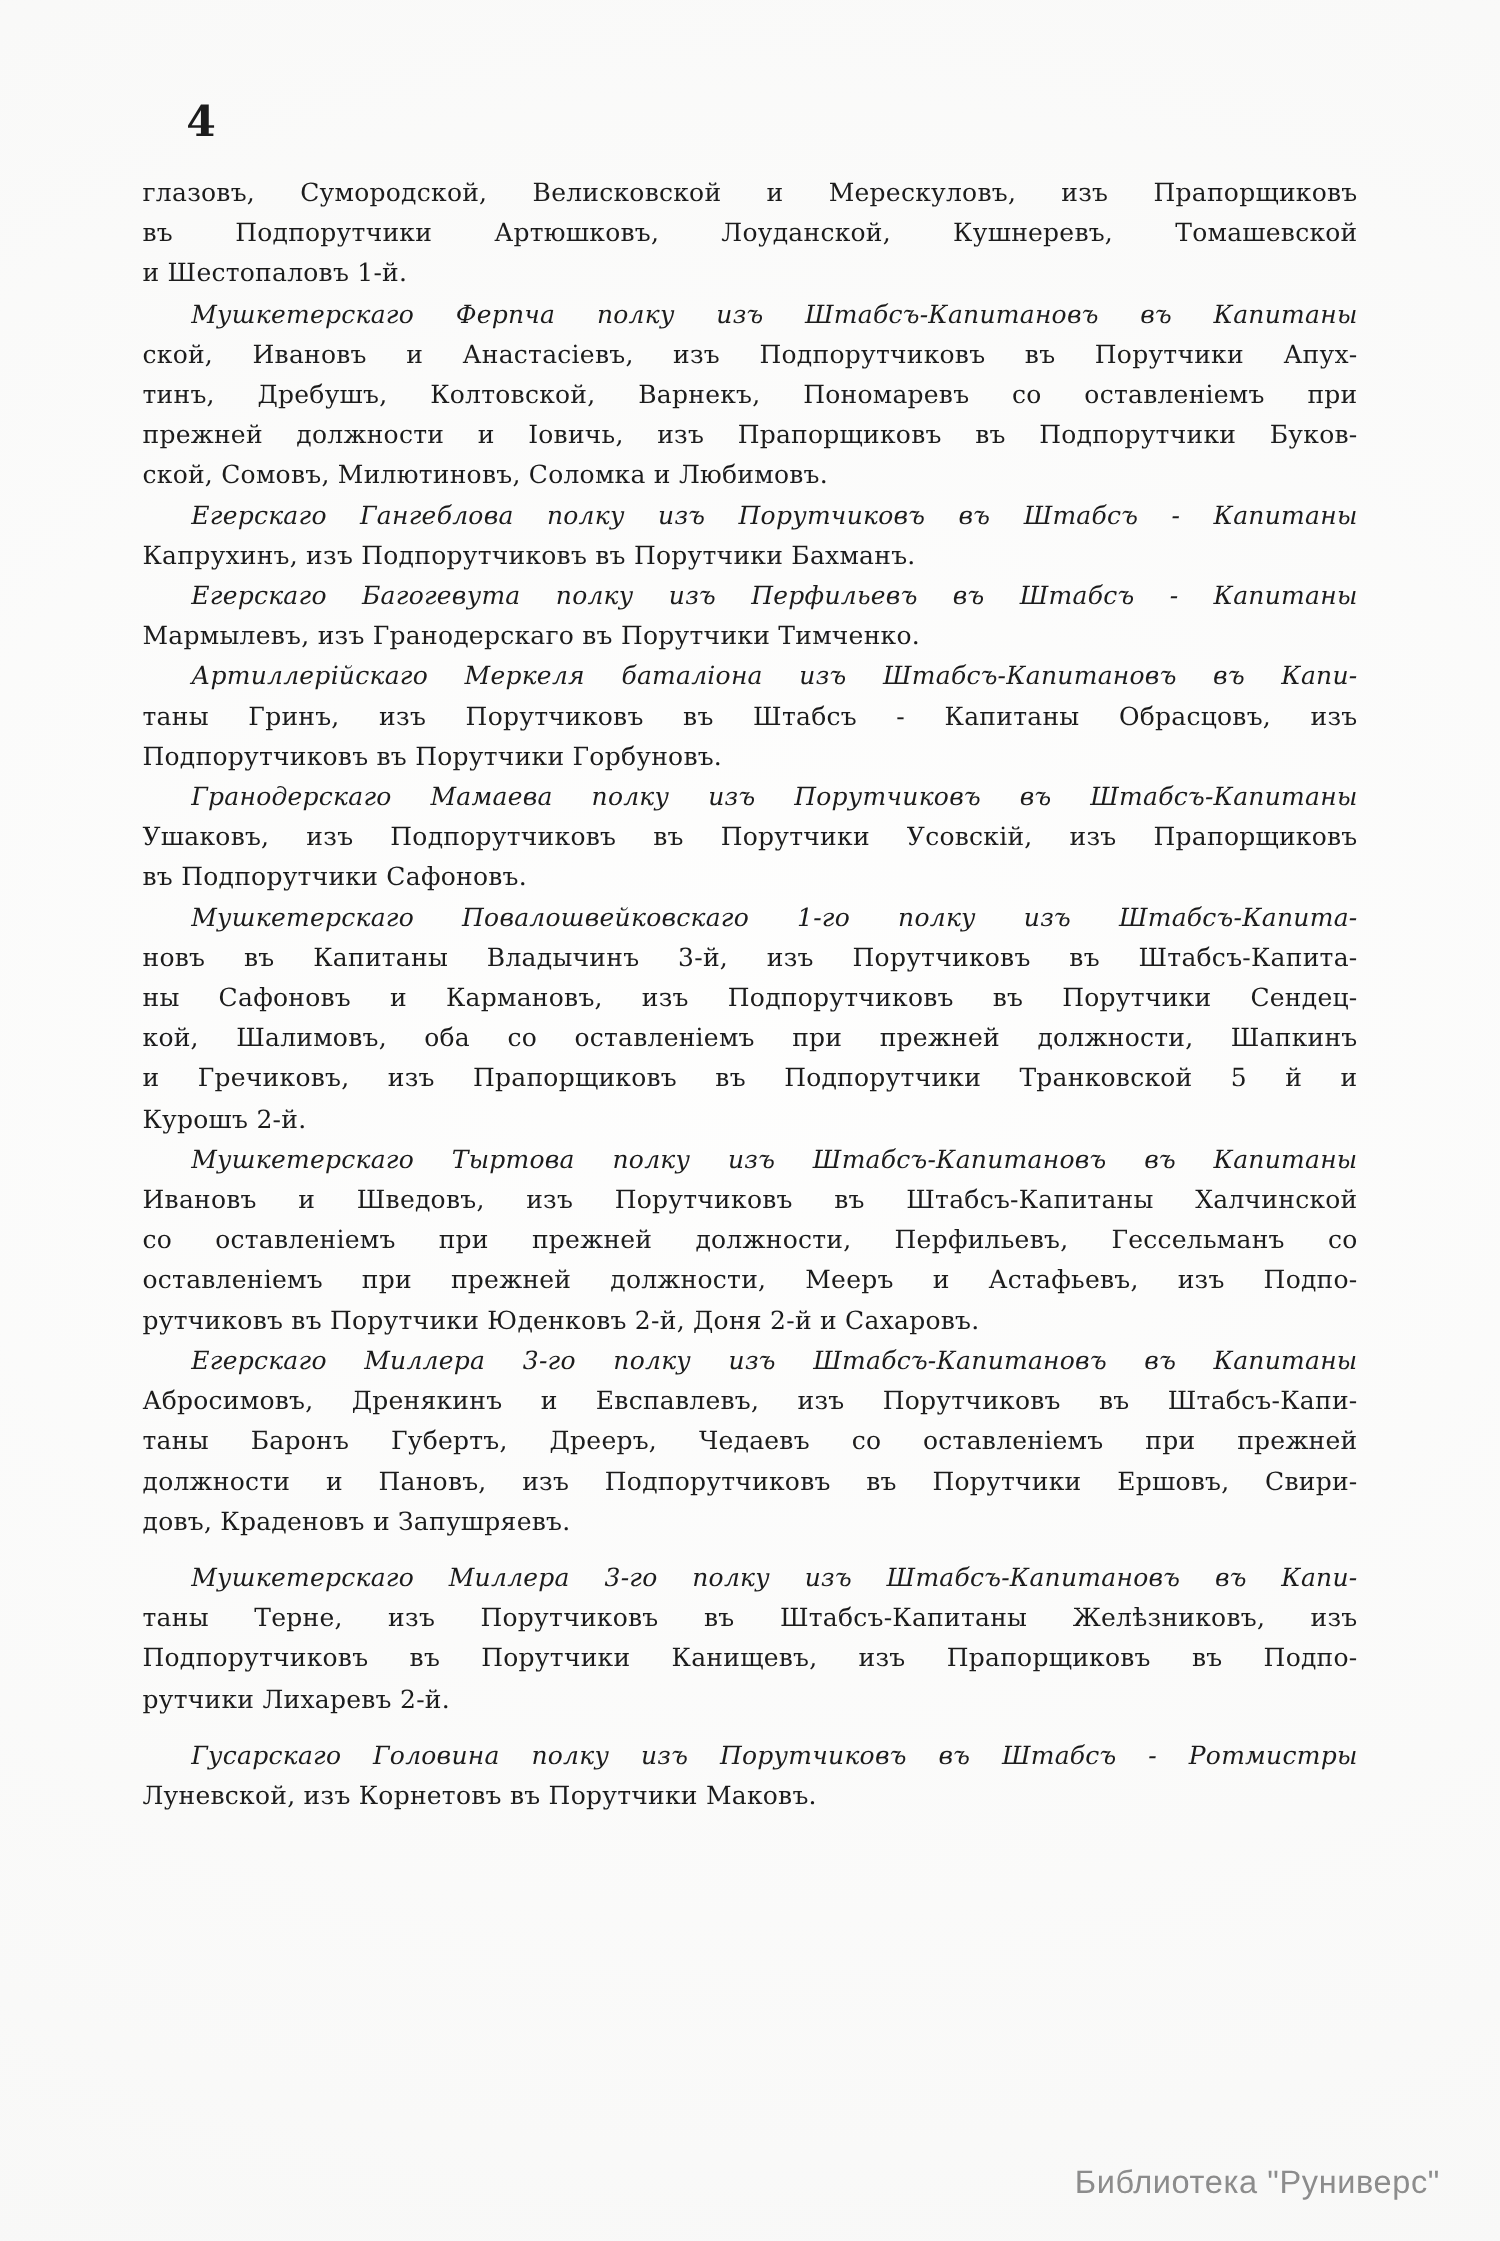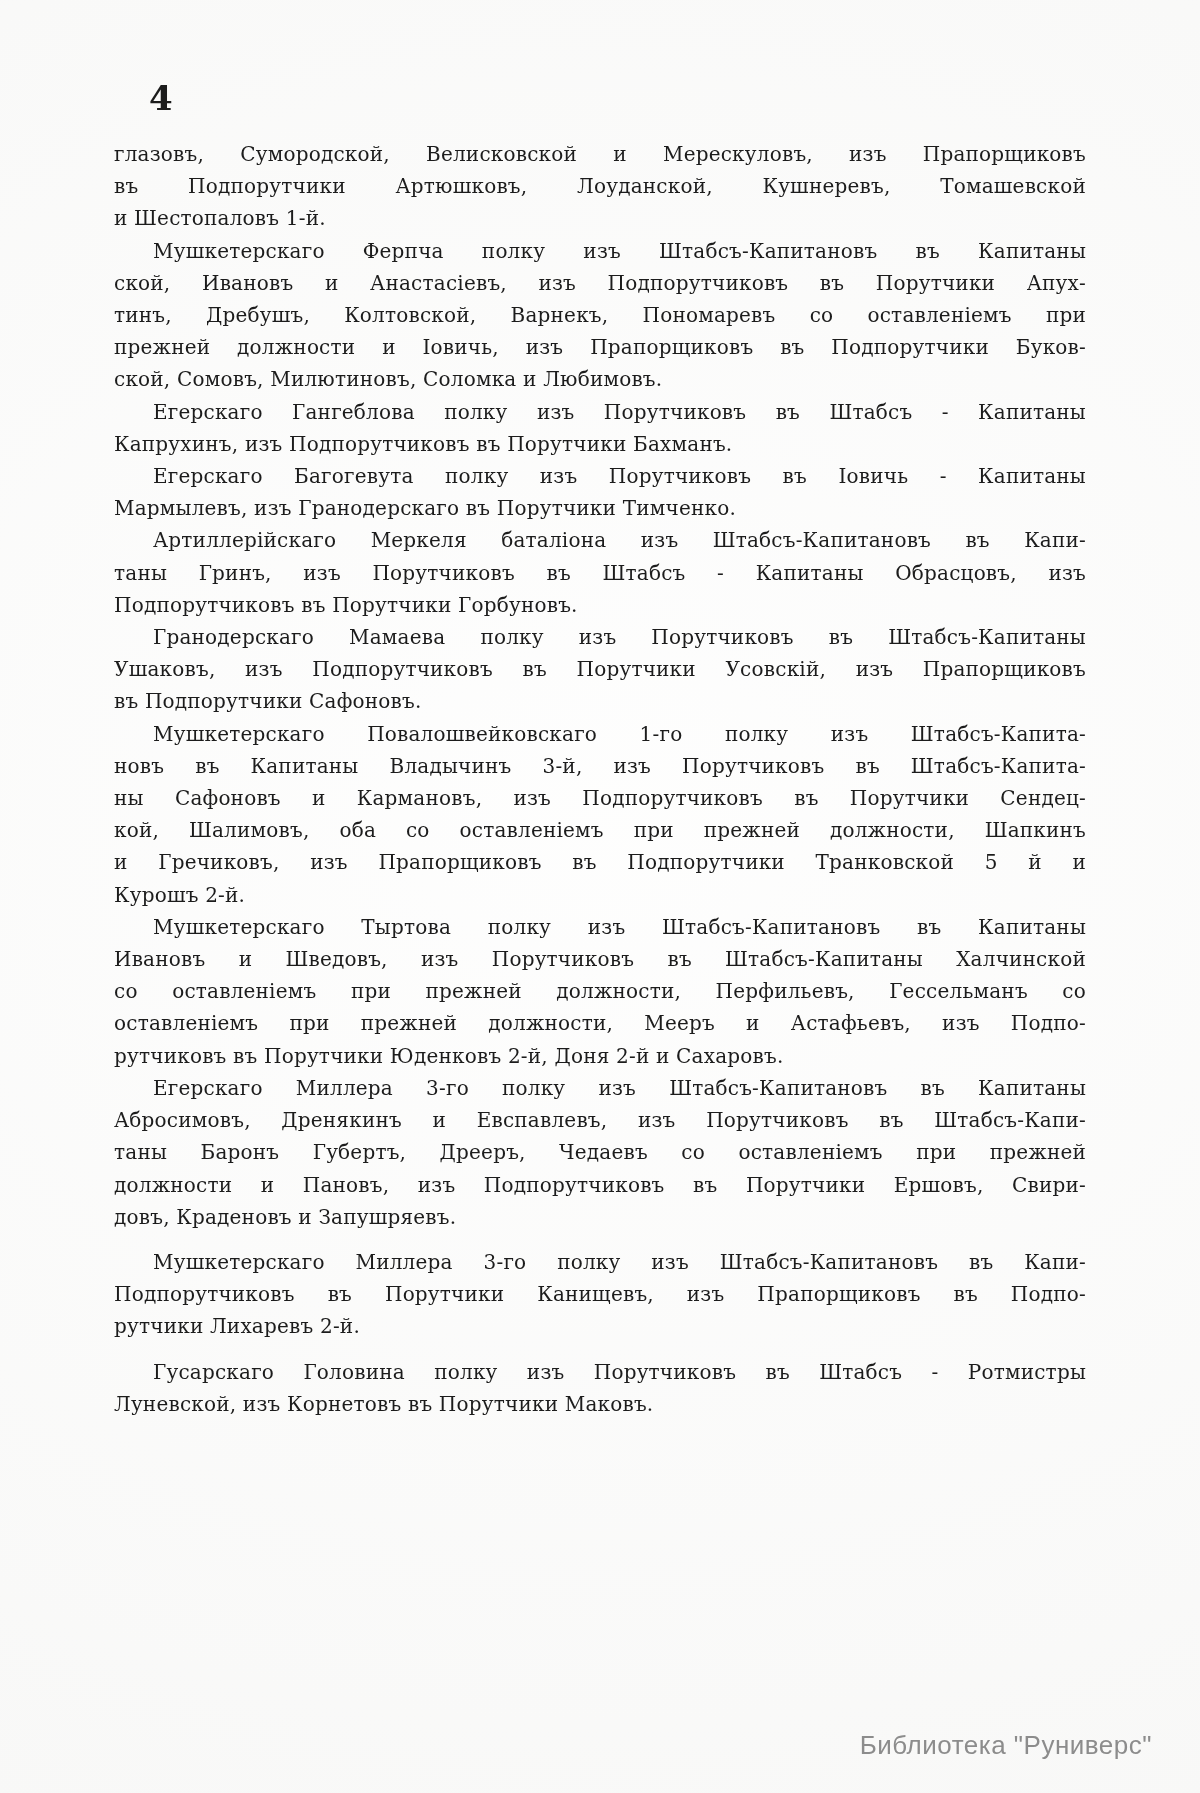--- a/index.html
+++ b/index.html
@@ -39,21 +39,21 @@
   }
   .para{ }
   .para.gap{ margin-top:13px; }
   .line{
     text-align:justify;
     text-align-last:justify;
     text-justify:inter-word;
     white-space:normal;
   }
   .line.last{ text-align-last:left; }
-  .line.first{ padding-left:39px; }
+  .line.first{ padding-left:39px;font-style:italic; }
   .watermark{
     position:absolute;
     right:48px; bottom:32px;
     font-family:"Liberation Sans", sans-serif;
     font-size:26px;
     color:var(--watermark);
     letter-spacing:0.5px;
   }
 </style>
 </head>
@@ -72,21 +72,21 @@
         <div class="line">ской, Ивановъ и Анастасіевъ, изъ Подпорутчиковъ въ Порутчики Апух-</div>
         <div class="line">тинъ, Дребушъ, Колтовской, Варнекъ, Пономаревъ со оставленіемъ при</div>
         <div class="line">прежней должности и Іовичь, изъ Прапорщиковъ въ Подпорутчики Буков-</div>
         <div class="line last">ской, Сомовъ, Милютиновъ, Соломка и Любимовъ.</div>
       </div>
       <div class="para">
         <div class="line first">Егерскаго Гангеблова полку изъ Порутчиковъ въ Штабсъ - Капитаны</div>
         <div class="line last">Капрухинъ, изъ Подпорутчиковъ въ Порутчики Бахманъ.</div>
       </div>
       <div class="para">
-        <div class="line first">Егерскаго Багогевута полку изъ Порутчиковъ въ Іовичь - Капитаны</div>
+        <div class="line first">Егерскаго Багогевута полку изъ Перфильевъ въ Штабсъ - Капитаны</div>
         <div class="line last">Мармылевъ, изъ Гранодерскаго въ Порутчики Тимченко.</div>
       </div>
       <div class="para">
         <div class="line first">Артиллерійскаго Меркеля баталіона изъ Штабсъ-Капитановъ въ Капи-</div>
         <div class="line">таны Гринъ, изъ Порутчиковъ въ Штабсъ - Капитаны Обрасцовъ, изъ</div>
         <div class="line last">Подпорутчиковъ въ Порутчики Горбуновъ.</div>
       </div>
       <div class="para">
         <div class="line first">Гранодерскаго Мамаева полку изъ Порутчиковъ въ Штабсъ-Капитаны</div>
         <div class="line">Ушаковъ, изъ Подпорутчиковъ въ Порутчики Усовскій, изъ Прапорщиковъ</div>
@@ -109,20 +109,21 @@
       </div>
       <div class="para">
         <div class="line first">Егерскаго Миллера 3-го полку изъ Штабсъ-Капитановъ въ Капитаны</div>
         <div class="line">Абросимовъ, Дренякинъ и Евспавлевъ, изъ Порутчиковъ въ Штабсъ-Капи-</div>
         <div class="line">таны Баронъ Губертъ, Дрееръ, Чедаевъ со оставленіемъ при прежней</div>
         <div class="line">должности и Пановъ, изъ Подпорутчиковъ въ Порутчики Ершовъ, Свири-</div>
         <div class="line last">довъ, Краденовъ и Запушряевъ.</div>
       </div>
       <div class="para gap">
         <div class="line first">Мушкетерскаго Миллера 3-го полку изъ Штабсъ-Капитановъ въ Капи-</div>
+        <div class="line">таны Терне, изъ Порутчиковъ въ Штабсъ-Капитаны Желѣзниковъ, изъ</div>
         <div class="line">Подпорутчиковъ въ Порутчики Канищевъ, изъ Прапорщиковъ въ Подпо-</div>
         <div class="line last">рутчики Лихаревъ 2-й.</div>
       </div>
       <div class="para gap">
         <div class="line first">Гусарскаго Головина полку изъ Порутчиковъ въ Штабсъ - Ротмистры</div>
         <div class="line last">Луневской, изъ Корнетовъ въ Порутчики Маковъ.</div>
       </div>
     </div>
   <div class="watermark">Библиотека "Руниверс"</div>
 </div>

